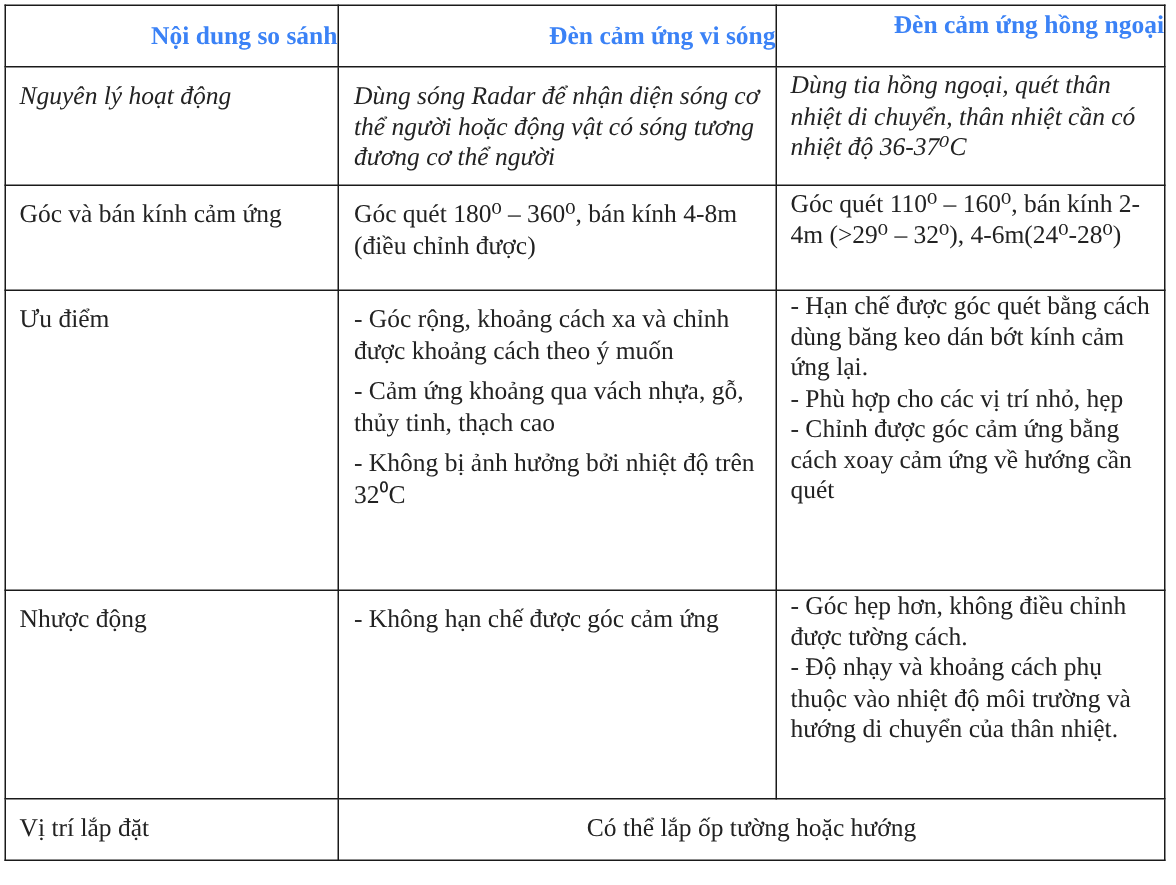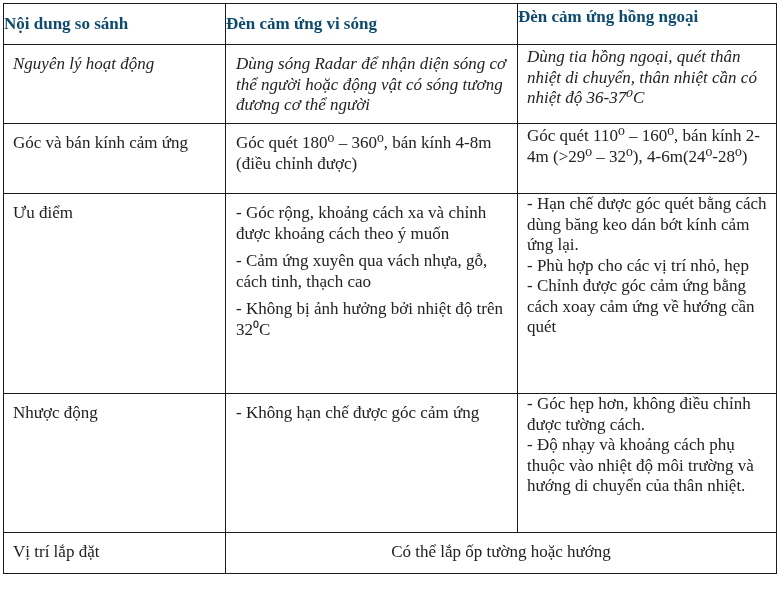--- a/index.html
+++ b/index.html
@@ -29,22 +29,22 @@
       padding: 0;
       font-size: 17px;
       line-height: 20.5px;
     }
     col.c1 { width: 222px; }
     col.c2 { width: 292px; }
     col.c3 { width: 259px; }
 
     th {
       font-weight: bold;
-      text-align: left;
-      color: #0c4a6e;
+      text-align: right;
+      color: #3b82f6;
     }
     .hdr-row { height: 41px; }
     .hdr-row th .in { padding-top: 10px; }
     .hdr-row th.h3 .in { padding-top: 3px; }
 
     .cell-in { padding: 5px 8px 4px 8px; }
     .col1 .cell-in { padding-left: 9px; padding-top: 9px; }
     .col2 .cell-in { padding-left: 10px; padding-top: 9px; }
     .col3 .cell-in { padding-left: 9px; padding-top: 2px; }
 
@@ -108,21 +108,21 @@
         </td>
   </tr>
 
   <tr class="r3">
     <td class="col1">
           <div class="cell-in">Ưu điểm</div>
         </td>
     <td class="col2">
       <div class="cell-in">
         <p>- Góc rộng, khoảng cách xa và chỉnh được khoảng cách theo ý muốn</p>
-        <p>- Cảm ứng xuyên qua vách nhựa, gỗ, cách tinh, thạch cao</p>
+        <p>- Cảm ứng khoảng qua vách nhựa, gỗ, thủy tinh, thạch cao</p>
         <p>- Không bị ảnh hưởng bởi nhiệt độ trên 32⁰C</p>
       </div>
     </td>
     <td class="col3">
       <div class="cell-in">
         <p>- Hạn chế được góc quét bằng cách dùng băng keo dán bớt kính cảm ứng lại.</p>
         <p>- Phù hợp cho các vị trí nhỏ, hẹp</p>
         <p>- Chỉnh được góc cảm ứng bằng cách xoay cảm ứng về hướng cần quét</p>
       </div>
     </td>

